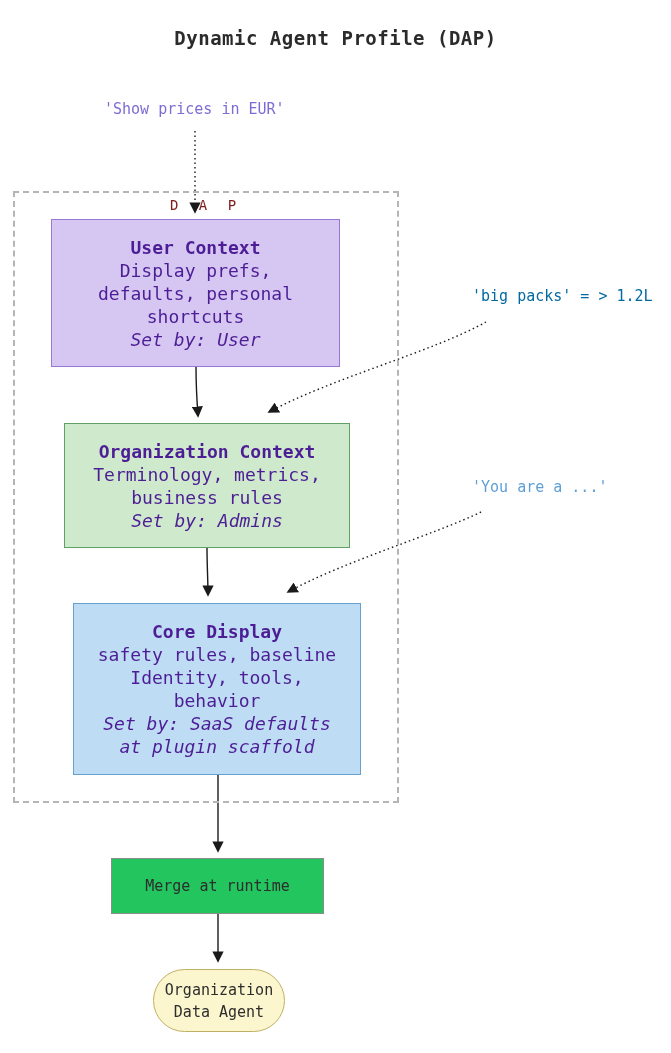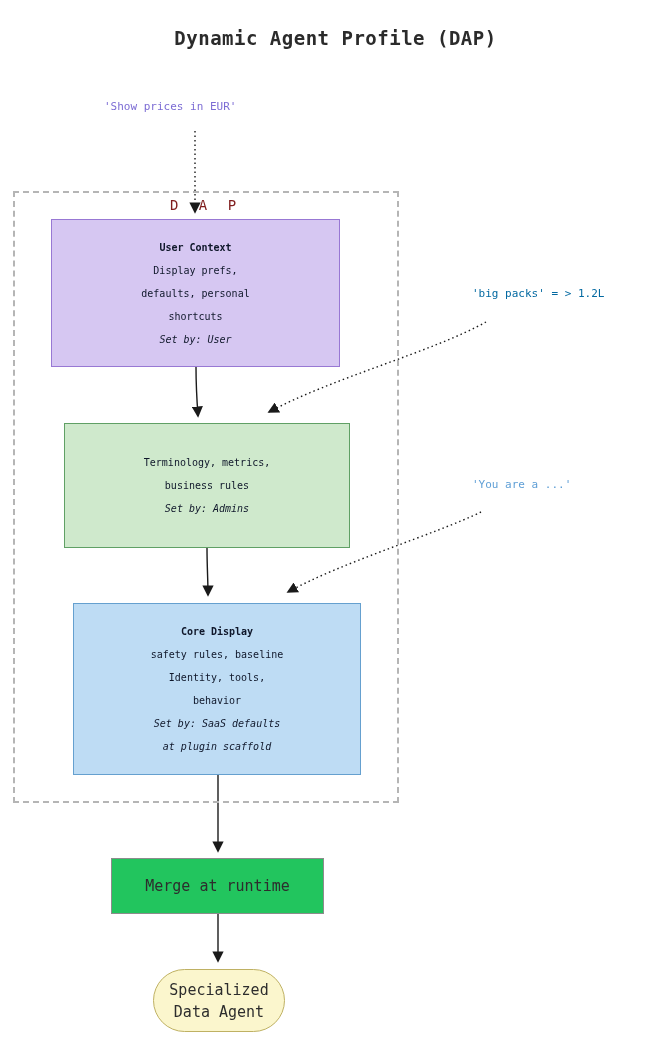--- a/index.html
+++ b/index.html
@@ -18,21 +18,21 @@
   #diagram-title {
     top: 27px; left: 0; width: 671px;
     text-align: center;
     font-size: 19px;
     font-weight: bold;
     letter-spacing: 0.5px;
     color: #2b2b2b;
   }
 
   .annotation {
-    font-size: 11px;
+    font-size: 15px;
     white-space: nowrap;
   }
   #annotation-user { top: 100px; left: 104px; color: #7c6cd4; }
   #annotation-org  { top: 287px; left: 472px; color: #0369a1; }
   #annotation-core { top: 478px; left: 472px; color: #5f9fd6; }
 
   #dap-container {
     left: 13px; top: 191px;
     width: 386px; height: 612px;
     border: 2px dashed #b5b5b5;
@@ -45,23 +45,23 @@
     letter-spacing: 6px;
     color: #7f1d1d;
   }
 
   .node {
     display: flex;
     flex-direction: column;
     align-items: center;
     justify-content: center;
     text-align: center;
-    font-size: 10px;
+    font-size: 18px;
     line-height: 23px;
-    color: #0f172a;
+    color: #4c1d95;
   }
   .node .node-title { font-weight: bold; }
   .node .setby { font-style: italic; }
 
   #user-context-box {
     left: 51px; top: 219px; width: 289px; height: 148px;
     background: #d6c7f2;
     border: 1.5px solid #9878d4;
   }
   #organization-context-box {
@@ -131,36 +131,37 @@
 
   <div class="abs node" id="user-context-box">
     <div class="node-title">User Context</div>
     <div>Display prefs,</div>
     <div>defaults, personal</div>
     <div>shortcuts</div>
     <div class="setby">Set by: User</div>
   </div>
 
   <div class="abs node" id="organization-context-box">
+    <div class="node-title">Organization Context</div>
     <div>Terminology, metrics,</div>
     <div>business rules</div>
     <div class="setby">Set by: Admins</div>
   </div>
 
   <div class="abs node" id="core-profile-box">
     <div class="node-title">Core Display</div>
     <div>safety rules, baseline</div>
     <div>Identity, tools,</div>
     <div>behavior</div>
     <div class="setby">Set by: SaaS defaults</div>
     <div class="setby">at plugin scaffold</div>
   </div>
 
   <div class="abs node" id="merge-box">
     <div>Merge at runtime</div>
   </div>
 
   <div class="abs node" id="agent-ellipse">
-    <div>Specialized</div>
+    <div>Organization</div>
     <div>Data Agent</div>
   </div>
 
 </div>
 
 </body></html>

